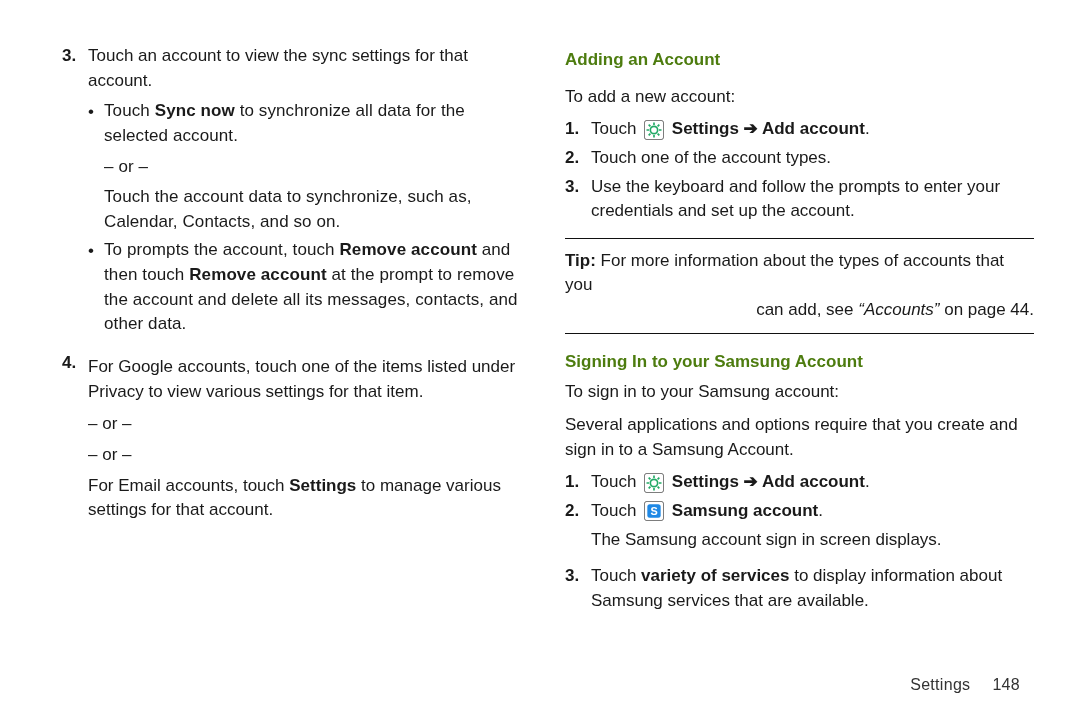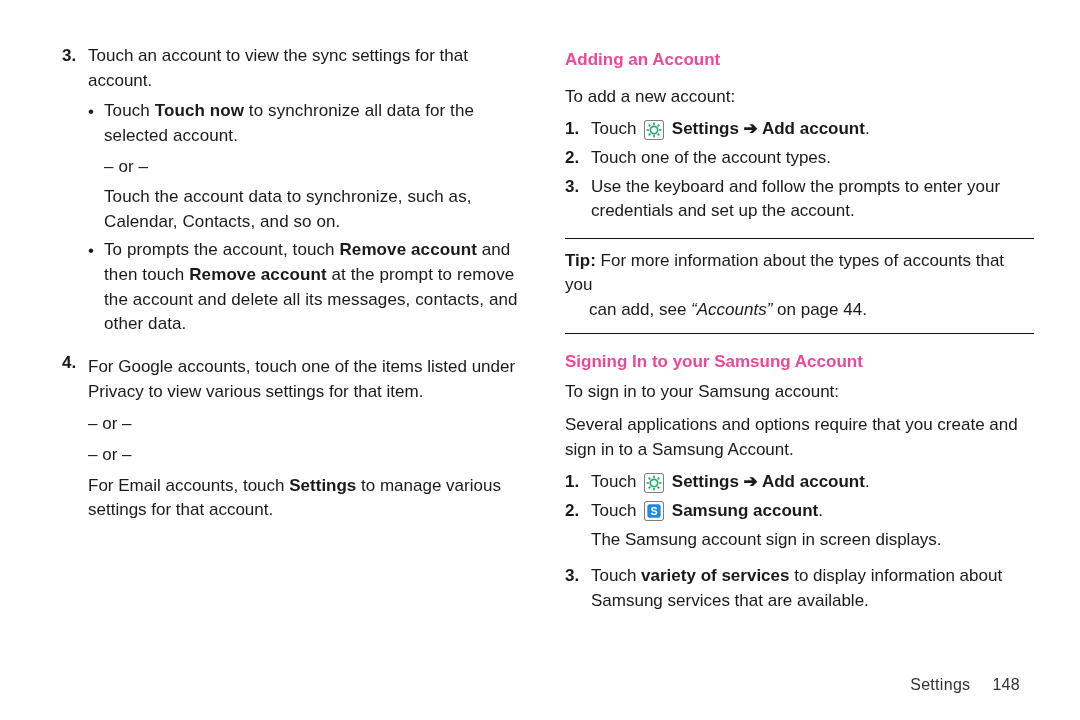--- a/index.html
+++ b/index.html
@@ -26,36 +26,36 @@
   .bullet-body{flex:1;}
   .condensed{
     font-family:"Arial Narrow",Arial,Helvetica,sans-serif;
     font-stretch:condensed;
     letter-spacing:0.1px;
   }
   .or{margin:6px 0;}
   .para{margin:4px 0 8px 0;}
   b{font-weight:700;}
   .heading{
-    color:#ec4899;
+    color:#4d7c0f;
     font-weight:700;
     font-size:17px;
     margin:4px 0 6px 0;
   }
   .inline-icon{
     display:inline-block;vertical-align:middle;
     width:20px;height:20px;margin:0 3px;
   }
   .tip-block{
     border-top:1.5px solid #111;
     border-bottom:1.5px solid #111;
     padding:10px 0 10px 0;
     margin:14px 0 16px 0;
   }
-  .tip-indent{padding-left:24px;display:block;}
+  .tip-indent{padding-left:24px;display:block;text-align:right;}
   .ital{font-style:italic;}
   .footer{
     position:absolute;
     right:60px;bottom:24px;
     font-size:16px;
     color:#333;
     letter-spacing:0.3px;
   }
   .footer .pn{margin-left:22px;}
   .arrow{font-weight:700;margin-top:44px;}
@@ -67,21 +67,21 @@
 
   <div class="col">
     <div class="num-item">
       <div class="num">3.</div>
       <div class="num-body">
         <span>Touch an account to view the sync settings for that account.</span>
         <div class="bullet-list condensed">
           <div class="bullet-item">
             <div class="bullet">•</div>
             <div class="bullet-body">
-              <span>Touch </span><b>Touch now</b><span> to synchronize all data for the selected account.</span>
+              <span>Touch </span><b>Sync now</b><span> to synchronize all data for the selected account.</span>
               <div class="or">– or –</div>
               <div>Touch the account data to synchronize, such as, Calendar, Contacts, and so on.</div>
             </div>
           </div>
           <div class="bullet-item">
             <div class="bullet">•</div>
             <div class="bullet-body">
               <span>To prompts the account, touch </span><b>Remove account</b><span> and then touch </span><b>Remove account</b><span> at the prompt to remove the account and delete all its messages, contacts, and other data.</span>
             </div>
           </div>

